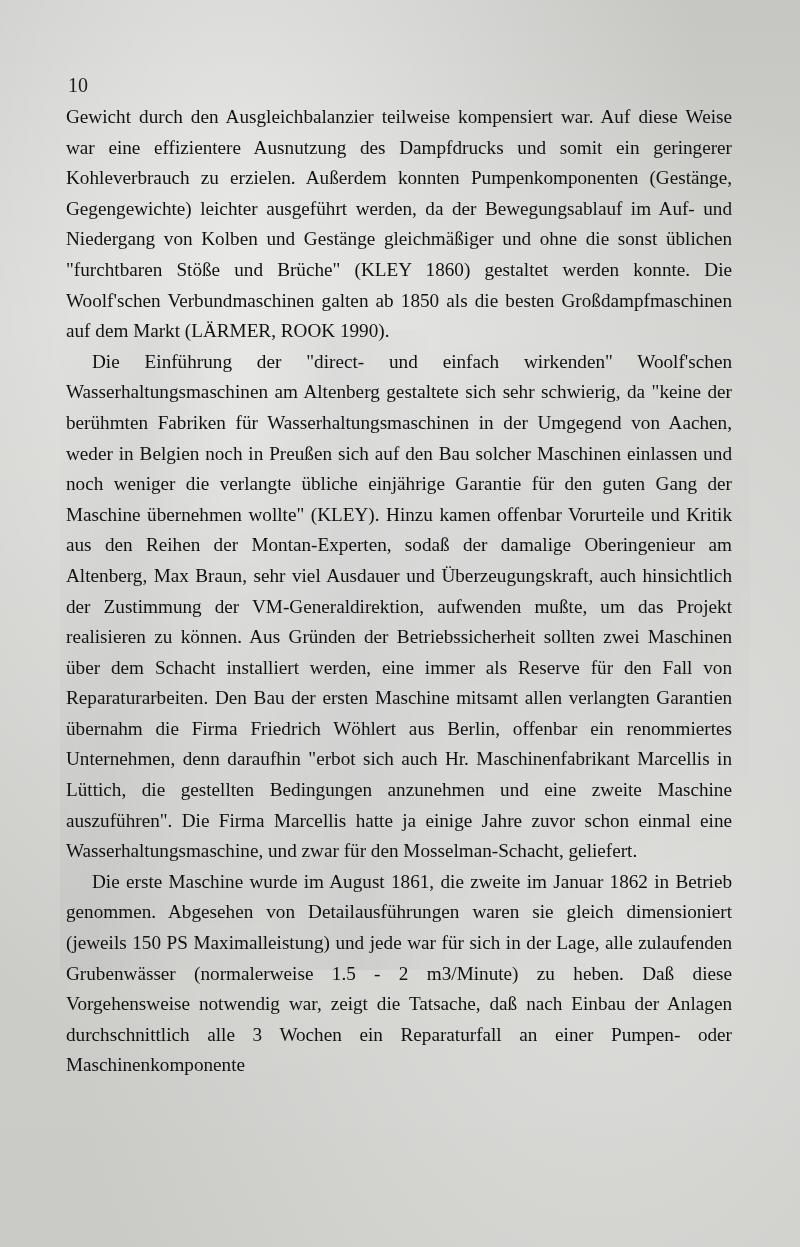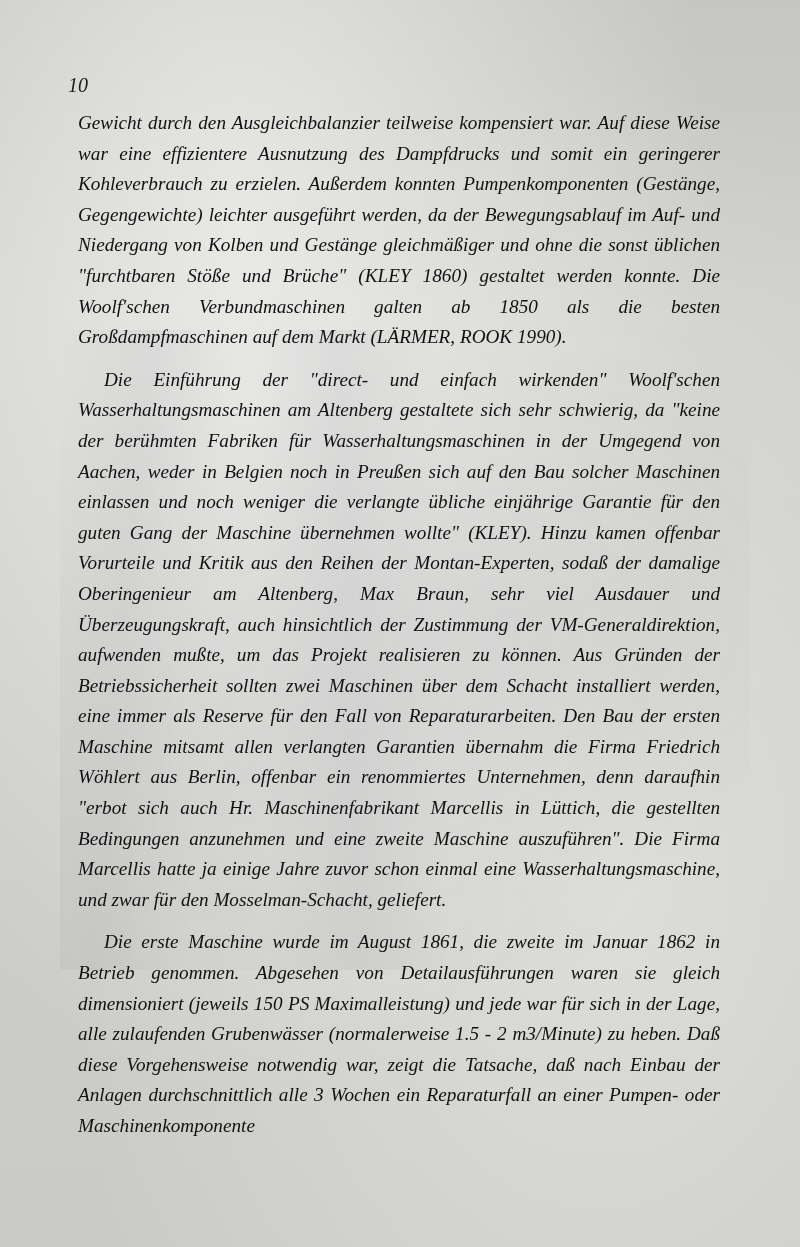--- a/index.html
+++ b/index.html
@@ -11,21 +11,20 @@
     width: 800px;
     height: 1247px;
     font-family: "Liberation Serif", serif;
   }
   #page {
     position: relative;
     width: 800px;
     height: 1247px;
     background: #cfcfcc;
     overflow: hidden;
-    font-style: italic;
   }
   
   #page::before {
     content: "";
     position: absolute;
     inset: 0;
     background:
       radial-gradient(ellipse at 30% 20%, rgba(255,255,255,0.55), rgba(255,255,255,0) 60%),
       radial-gradient(ellipse at 75% 70%, rgba(255,255,255,0.35), rgba(255,255,255,0) 65%),
       linear-gradient(180deg, rgba(180,180,176,0.35), rgba(205,205,200,0.1) 25%, rgba(190,190,185,0.30) 100%);
@@ -55,21 +54,21 @@
     color: #1c1c1c;
     line-height: 1.1;
     margin: 0 0 6px 2px;
   }
   .body-text {
     font-size: 19.2px;
     line-height: 30.6px;
     color: #111111;
     text-align: justify;
     text-justify: inter-word;
-    margin: 12px;
+    margin: 0;
     -webkit-font-smoothing: antialiased;
   }
   .body-text + .body-text {
     text-indent: 26px;
   }
   .para-block {
     position: relative;
   }
 </style>
 </head>

